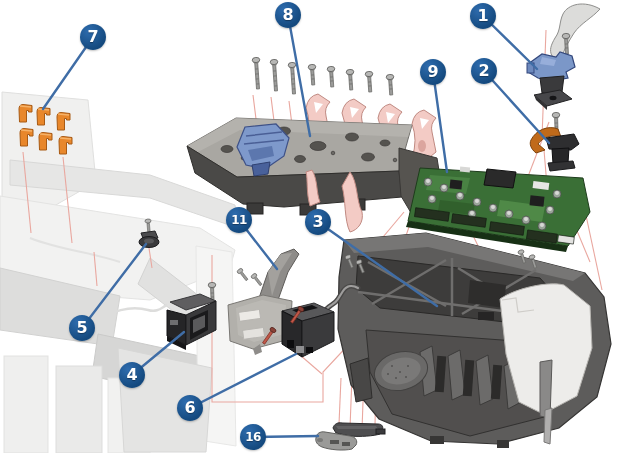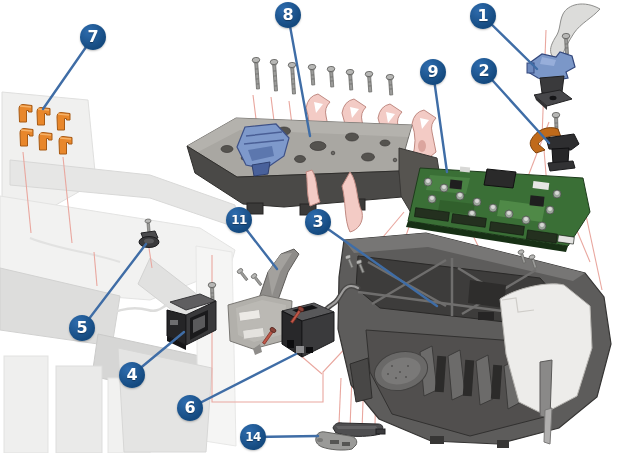--- a/index.html
+++ b/index.html
@@ -361,15 +361,15 @@
 
 <div class="callout" style="left: 470px; top: 3px;">1</div>
     <div class="callout" style="left: 471px; top: 58px;">2</div>
     <div class="callout" style="left: 305px; top: 209px;">3</div>
     <div class="callout" style="left: 119px; top: 362px;">4</div>
     <div class="callout" style="left: 69px; top: 315px;">5</div>
     <div class="callout" style="left: 177px; top: 395px;">6</div>
     <div class="callout" style="left: 80px; top: 24px;">7</div>
     <div class="callout" style="left: 275px; top: 2px;">8</div>
     <div class="callout" style="left: 420px; top: 59px;">9</div>
-    <div class="callout two-digit" style="left: 240px; top: 424px;">14</div>
+    <div class="callout two-digit" style="left: 240px; top: 424px;">16</div>
     <div class="callout two-digit" style="left: 226px; top: 207px;">11</div>
   </div>
 
 </body></html>

